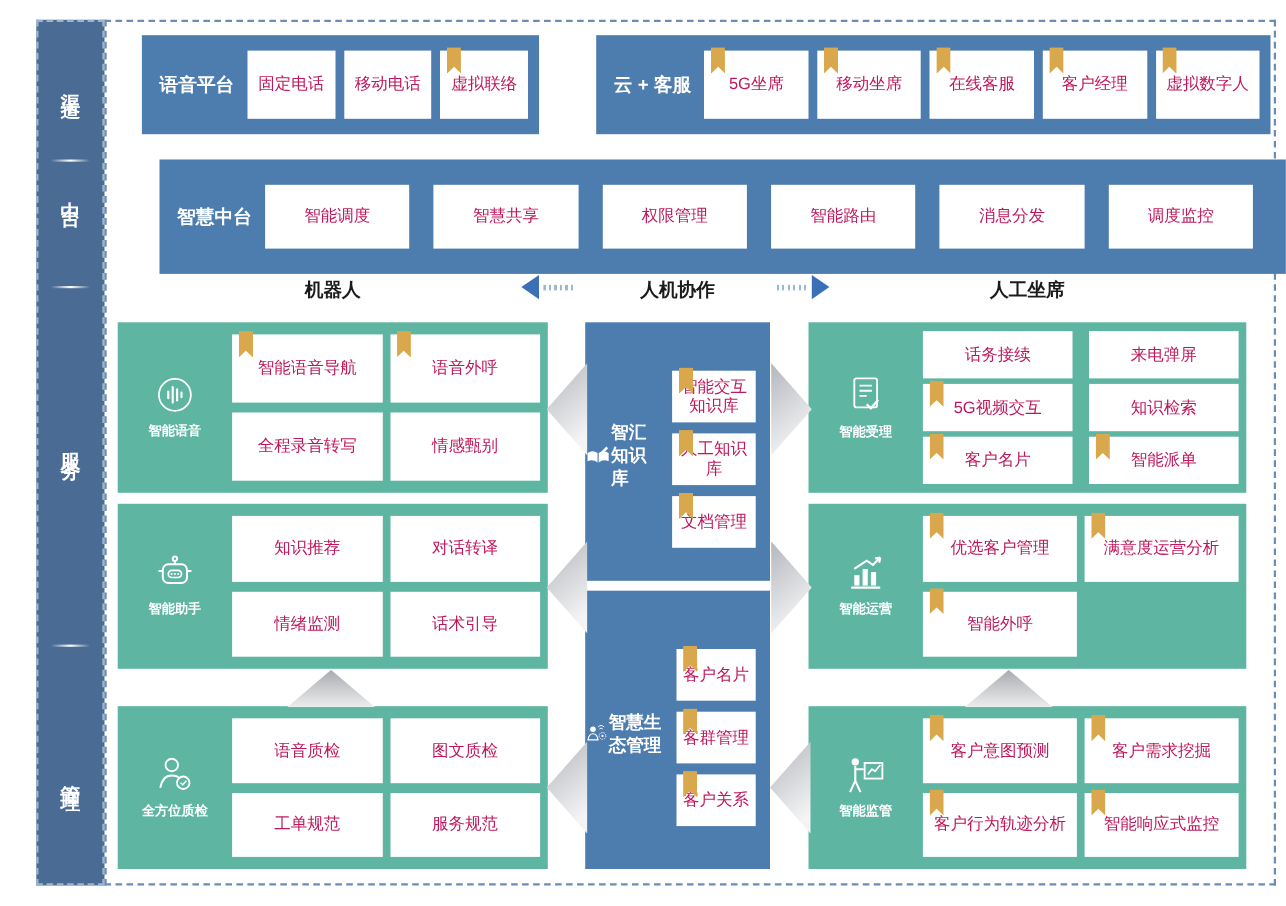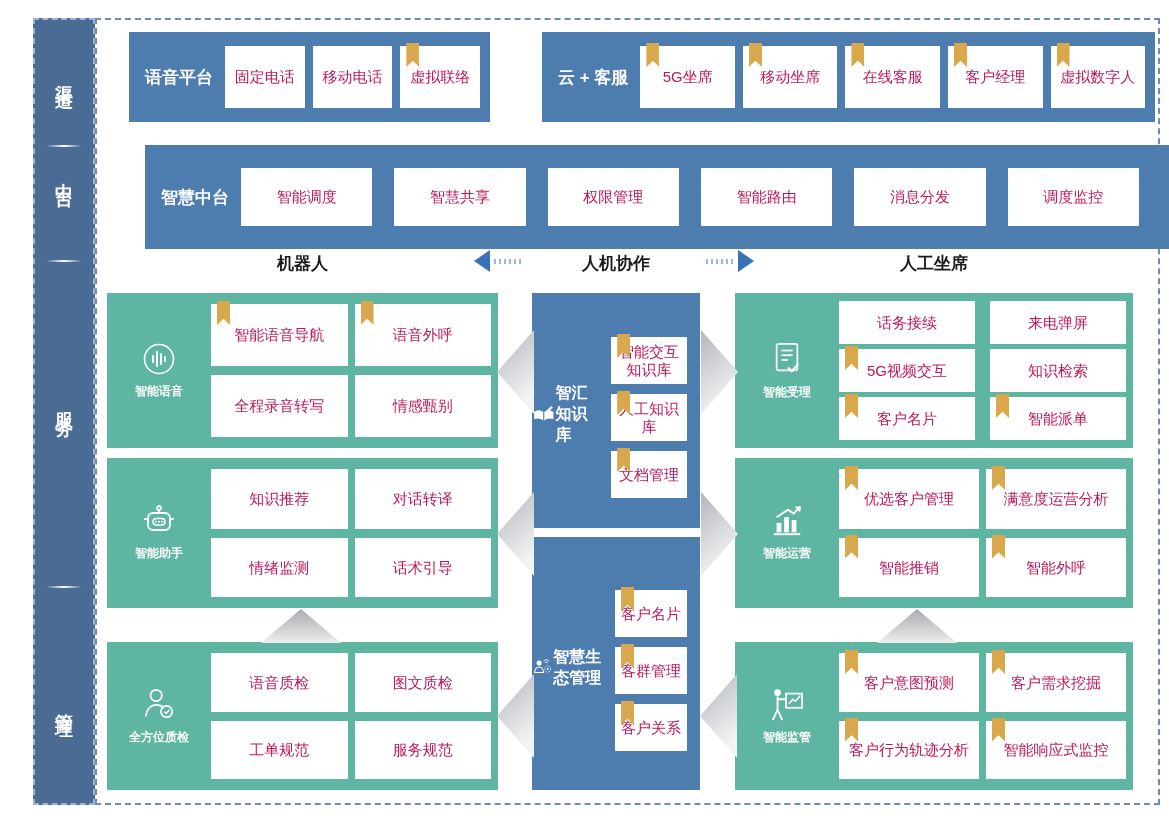--- a/index.html
+++ b/index.html
@@ -375,24 +375,20 @@
       <div class="wbox">
         <span class="bm"></span>
         <span>优选客户管理</span>
       </div>
       <div class="wbox">
         <span class="bm"></span>
         <span>满意度运营分析</span>
       </div>
       <div class="wbox">
         <span class="bm"></span>
-        <span>智能推销</span>
-      </div>
-      <div class="wbox">
-        <span class="bm"></span>
         <span>智能外呼</span>
       </div>
     </div>
   </section>
 
   <section class="teal-block pos-right" style="top:642px;height:148px">
     <div class="block-head">
       <svg width="38" height="36" viewBox="0 0 40 38">
         <circle cx="10" cy="7" r="3.5" fill="#fff"></circle>
         <path d="M10 11 L10 25 M10 14 L18 14 M5 36 L10 25 L15 36" stroke="#fff" stroke-width="2" fill="none"></path>

